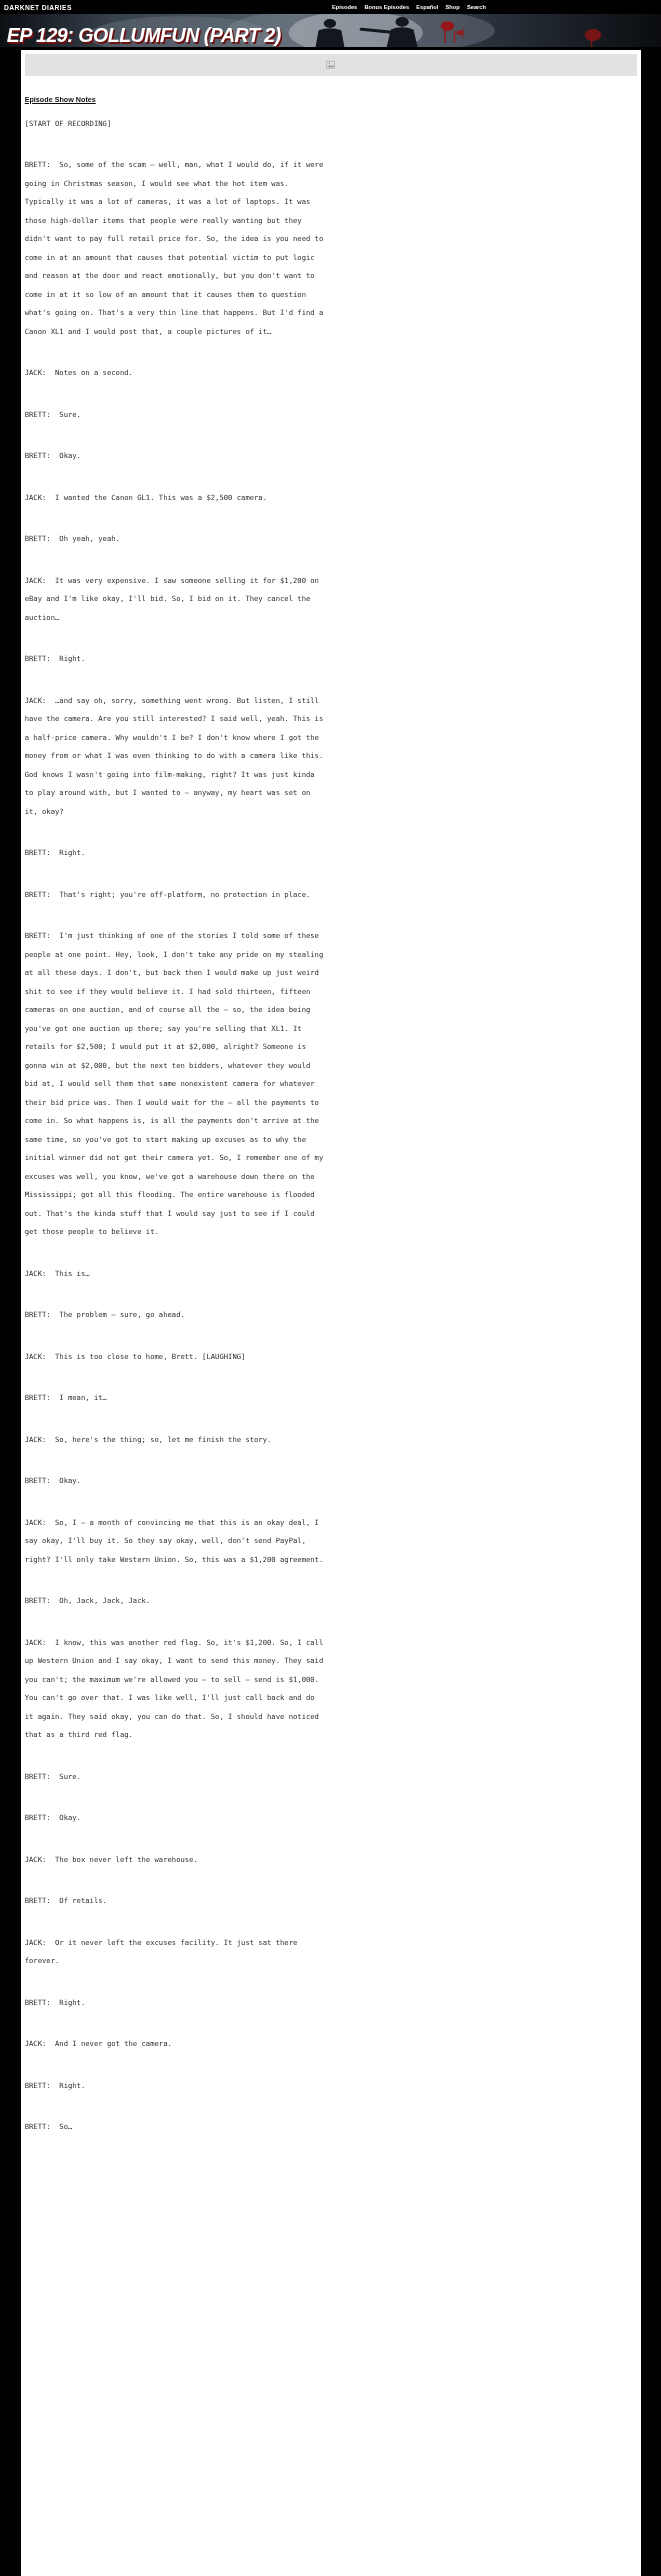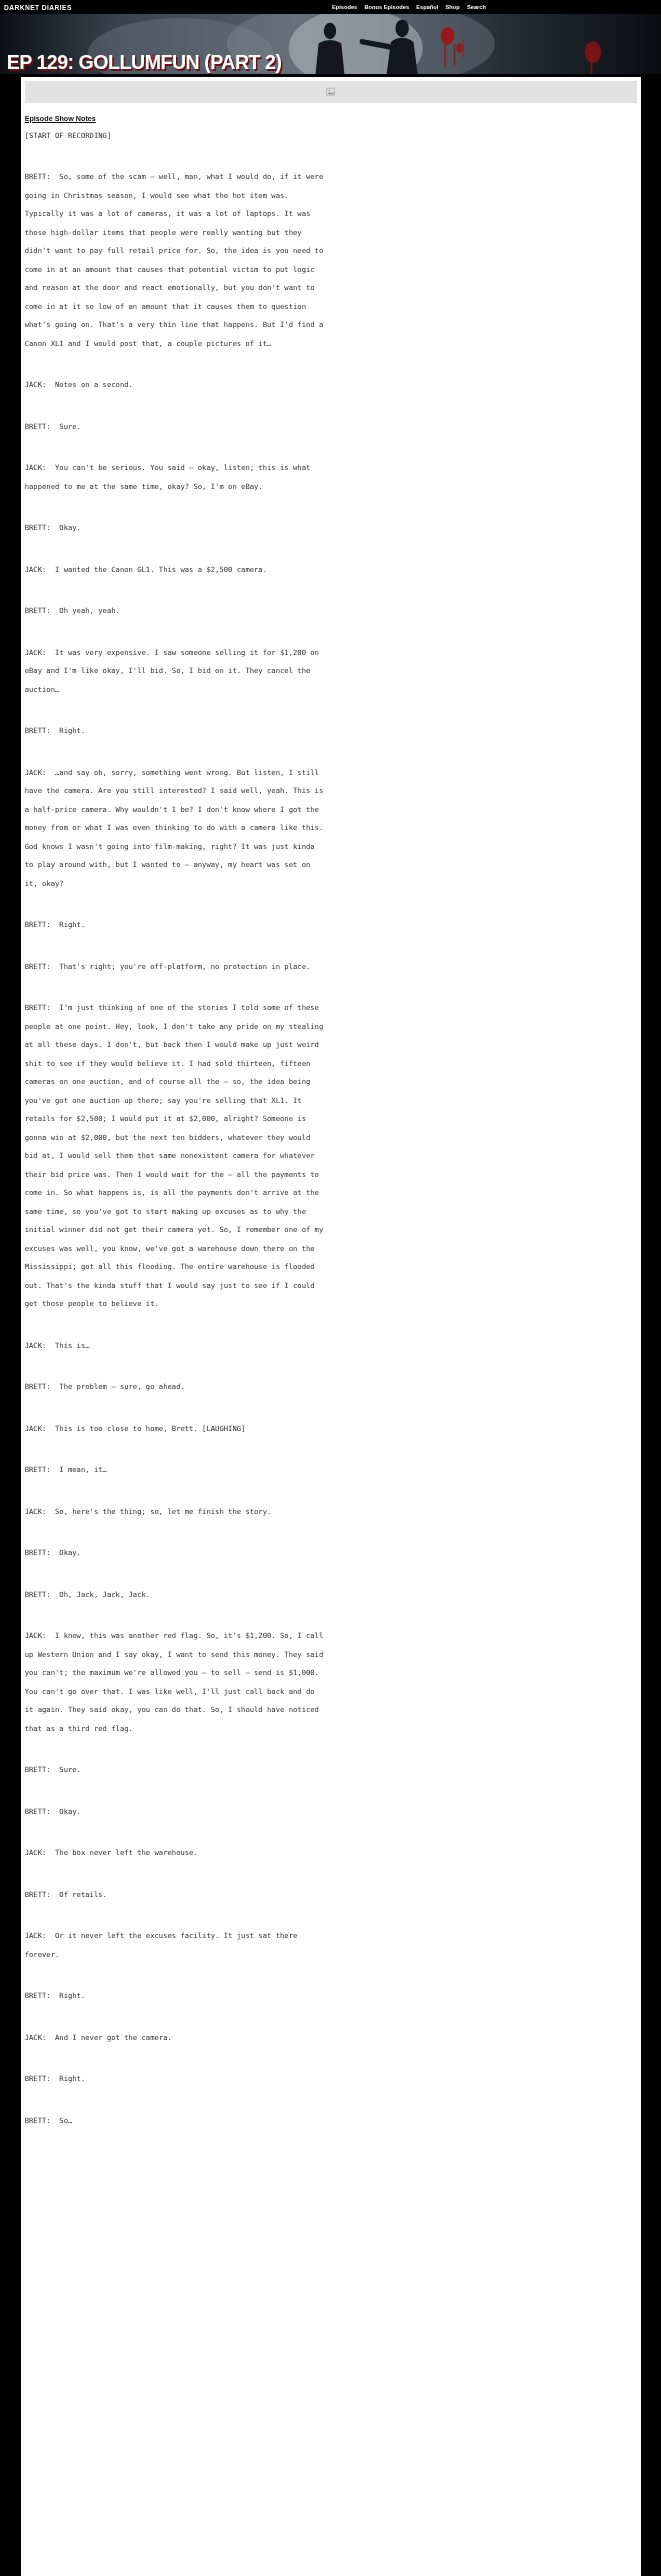--- a/index.html
+++ b/index.html
@@ -8,38 +8,38 @@
 
   .page { width: 662px; height: 3091px; overflow: hidden; background: #000; position: relative; margin: 0 auto; }
 
   
   .site-header { height: 14.4px; background: #000; display: flex; align-items: center; position: relative; }
   .logo { color: #fff; font-weight: bold; font-size: 6.7px; letter-spacing: 0.4px; margin-left: 4.1px; white-space: nowrap; cursor: pointer; }
   .nav { position: absolute; left: 332px; top: 0; height: 14.4px; display: flex; align-items: center; gap: 7.2px; }
   .nav-link { color: #fff; font-size: 5.7px; font-weight: bold; text-decoration: none; white-space: nowrap; cursor: pointer; }
 
   
-  .hero { position: relative; height: 60px; overflow: hidden; background: #c2410c; }
+  .hero { position: relative; height: 33px; overflow: hidden; background: #c2410c; font-style: italic; }
   .hero svg.art { position: absolute; inset: 0; width: 100%; height: 100%; display: block; }
   .hero-title {
     position: absolute; left: 6.7px; bottom: 0.5px;
     color: #fff; font-size: 19.6px; font-weight: 800; letter-spacing: -0.5px;
     text-shadow: 1.5px 1.5px 0 #6e1010;
     font-family: "Liberation Sans", sans-serif; white-space: nowrap;
   }
 
   
   .card { margin: 2.6px 20.6px 0; background: #fff; padding: 4.1px 4.1px 41px; min-height: 3045px; }
   .embed { height: 21.6px; background: #e2e2e2; display: flex; align-items: center; justify-content: center; }
   .notes-heading {
-    display: inline-block; margin-top: 11px;
+    display: inline-block; margin-top: 19px;
     font-size: 7.2px; font-weight: bold; color: #101010;
     text-decoration: underline; cursor: pointer;
   }
-  .transcript { margin-top: 4px; }
+  .transcript { margin-top: 11px; }
   .para {
     font-family: "DejaVu Sans Mono", "Liberation Mono", monospace;
     font-size: 7.2px; line-height: 18.5px; color: #2e2e2e;
     max-width: 69ch; white-space: pre-wrap; margin: 0 0 23px 0;
   }
 </style>
 </head>
 <body>
 
 <div class="page">
@@ -101,36 +101,36 @@
       </svg>
     </div>
 
     <a class="notes-heading">Episode Show Notes</a>
 
     <div class="transcript">
       <p class="para">[START OF RECORDING]</p>
         <p class="para">BRETT:  So, some of the scam — well, man, what I would do, if it were going in Christmas season, I would see what the hot item was. Typically it was a lot of cameras, it was a lot of laptops. It was those high-dollar items that people were really wanting but they didn't want to pay full retail price for. So, the idea is you need to come in at an amount that causes that potential victim to put logic and reason at the door and react emotionally, but you don't want to come in at it so low of an amount that it causes them to question what's going on. That's a very thin line that happens. But I'd find a Canon XL1 and I would post that, a couple pictures of it…</p>
         <p class="para">JACK:  Notes on a second.</p>
         <p class="para">BRETT:  Sure.</p>
-        <p class="para">JACK:  You can't be serious. You said — okay, listen; this is what happened to me at the same time, okay? So, I'm on eBay.</p>
         <p class="para">BRETT:  Okay.</p>
         <p class="para">JACK:  I wanted the Canon GL1. This was a $2,500 camera.</p>
         <p class="para">BRETT:  Oh yeah, yeah.</p>
         <p class="para">JACK:  It was very expensive. I saw someone selling it for $1,200 on eBay and I'm like okay, I'll bid. So, I bid on it. They cancel the auction…</p>
         <p class="para">BRETT:  Right.</p>
         <p class="para">JACK:  …and say oh, sorry, something went wrong. But listen, I still have the camera. Are you still interested? I said well, yeah. This is a half-price camera. Why wouldn't I be? I don't know where I got the money from or what I was even thinking to do with a camera like this. God knows I wasn't going into film-making, right? It was just kinda to play around with, but I wanted to — anyway, my heart was set on it, okay?</p>
         <p class="para">BRETT:  Right.</p>
         <p class="para">BRETT:  That's right; you're off-platform, no protection in place.</p>
         <p class="para">BRETT:  I'm just thinking of one of the stories I told some of these people at one point. Hey, look, I don't take any pride on my stealing at all these days. I don't, but back then I would make up just weird shit to see if they would believe it. I had sold thirteen, fifteen cameras on one auction, and of course all the — so, the idea being you've got one auction up there; say you're selling that XL1. It retails for $2,500; I would put it at $2,000, alright? Someone is gonna win at $2,000, but the next ten bidders, whatever they would bid at, I would sell them that same nonexistent camera for whatever their bid price was. Then I would wait for the — all the payments to come in. So what happens is, is all the payments don't arrive at the same time, so you've got to start making up excuses as to why the initial winner did not get their camera yet. So, I remember one of my excuses was well, you know, we've got a warehouse down there on the Mississippi; got all this flooding. The entire warehouse is flooded out. That's the kinda stuff that I would say just to see if I could get those people to believe it.</p>
         <p class="para">JACK:  This is…</p>
         <p class="para">BRETT:  The problem — sure, go ahead.</p>
         <p class="para">JACK:  This is too close to home, Brett. [LAUGHING]</p>
         <p class="para">BRETT:  I mean, it…</p>
         <p class="para">JACK:  So, here's the thing; so, let me finish the story.</p>
         <p class="para">BRETT:  Okay.</p>
+        <p class="para">JACK:  So, I — a month of convincing me that this is an okay deal, I say okay, I'll buy it. So they say okay, well, don't send PayPal, right? I'll only take Western Union. So, this was a $1,200 agreement.</p>
         <p class="para">BRETT:  Oh, Jack, Jack, Jack.</p>
         <p class="para">JACK:  I know, this was another red flag. So, it's $1,200. So, I call up Western Union and I say okay, I want to send this money. They said you can't; the maximum we're allowed you — to sell — send is $1,000. You can't go over that. I was like well, I'll just call back and do it again. They said okay, you can do that. So, I should have noticed that as a third red flag.</p>
         <p class="para">BRETT:  Sure.</p>
         <p class="para">BRETT:  Okay.</p>
         <p class="para">JACK:  The box never left the warehouse.</p>
         <p class="para">BRETT:  Of retails.</p>
         <p class="para">JACK:  Or it never left the excuses facility. It just sat there forever.</p>
         <p class="para">BRETT:  Right.</p>
         <p class="para">JACK:  And I never got the camera.</p>
         <p class="para">BRETT:  Right.</p>

